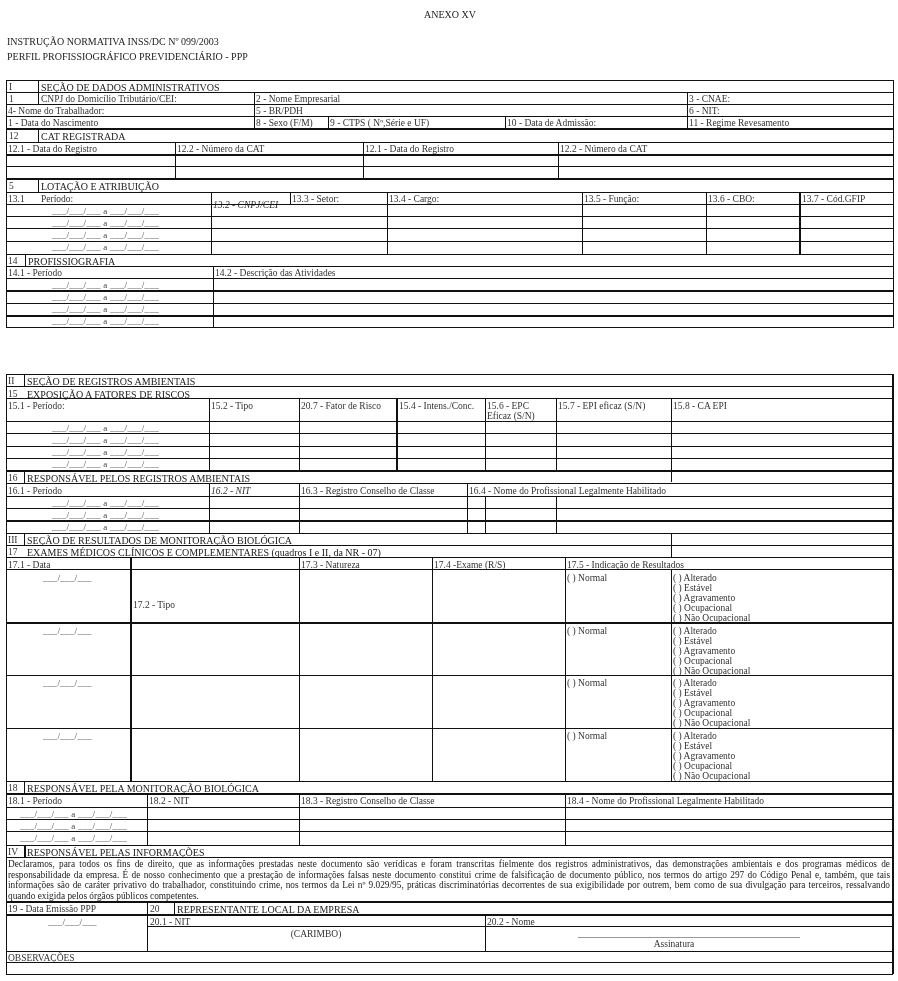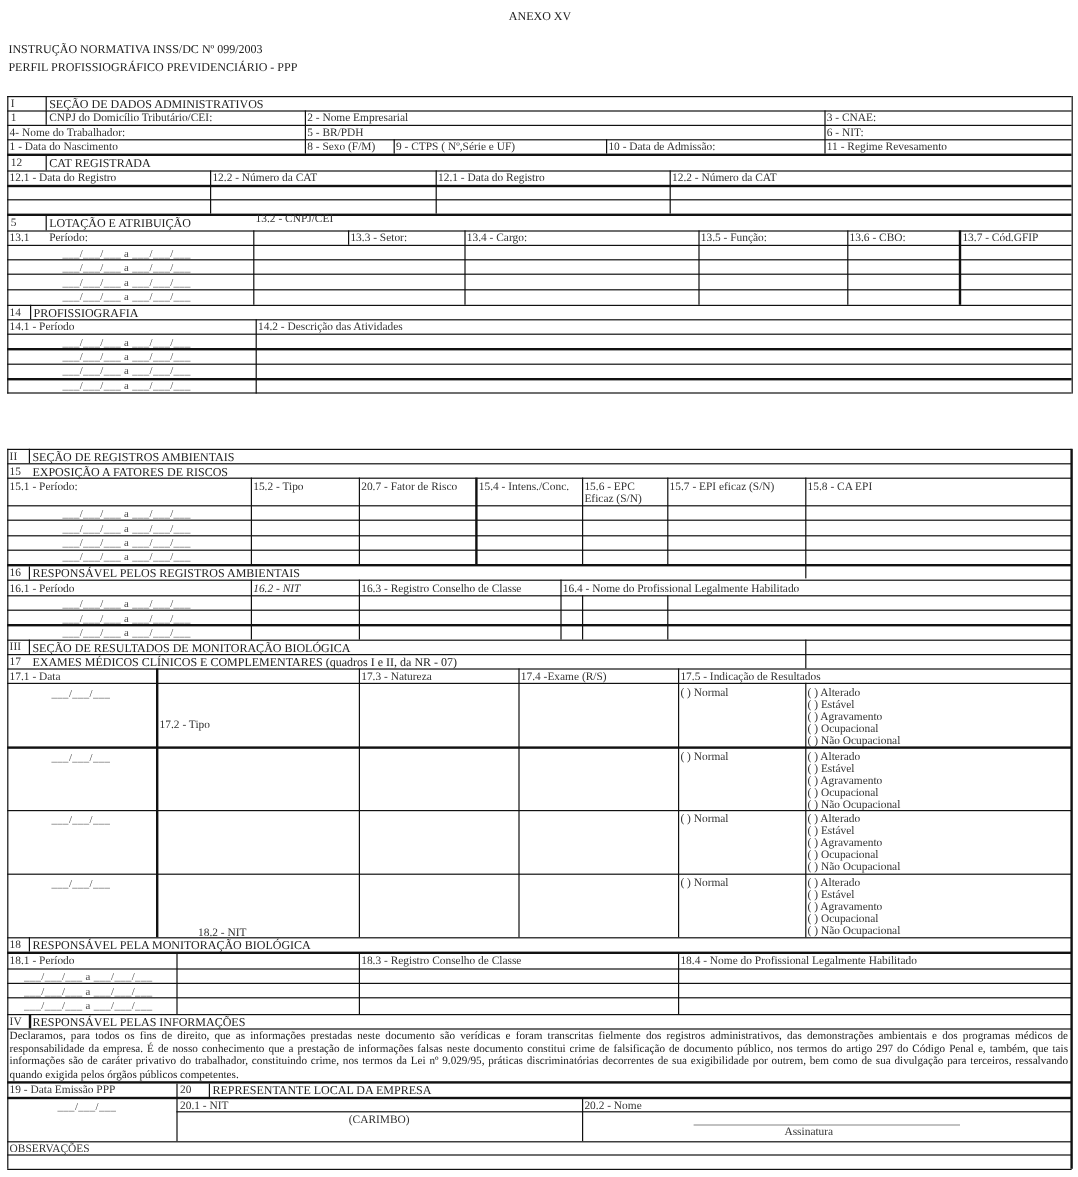--- a/index.html
+++ b/index.html
@@ -73,21 +73,21 @@
   <div class="hl" style="left:6px;width:887px;top:166px;"></div>
   <div class="hl b" style="left:6px;width:887px;top:178px;"></div>
 
   <div class="t" style="left:9px;top:181px;">5</div>
   <div class="vl" style="left:38px;top:180px;height:12px;"></div>
   <div class="t hd" style="left:41px;top:181px;">LOTAÇÃO E ATRIBUIÇÃO</div>
   <div class="hl" style="left:6px;width:887px;top:192px;"></div>
   <div class="t" style="left:8px;top:194px;">13.1</div>
   <div class="t" style="left:41px;top:194px;">Período:</div>
   <div class="vl" style="left:211px;top:192px;height:62px;"></div>
-  <div class="t" style="left:213px;top:178px;">13.2 - CNPJ/CEI</div>
+  <div class="t" style="left:213px;top:200px;font-style:italic;">13.2 - CNPJ/CEI</div>
   <div class="vl" style="left:290px;top:192px;height:12px;"></div>
   <div class="t" style="left:292px;top:194px;">13.3 - Setor:</div>
   <div class="vl" style="left:387px;top:192px;height:62px;"></div>
   <div class="t" style="left:389px;top:194px;">13.4 - Cargo:</div>
   <div class="vl" style="left:582px;top:192px;height:62px;"></div>
   <div class="t" style="left:584px;top:194px;">13.5 - Função:</div>
   <div class="vl" style="left:706px;top:192px;height:62px;"></div>
   <div class="t" style="left:708px;top:194px;">13.6 - CBO:</div>
   <div class="vl b" style="left:799px;top:192px;height:62px;"></div>
   <div class="t" style="left:802px;top:194px;">13.7 - Cód.GFIP</div>
@@ -240,21 +240,21 @@
     <div class="t" style="left:673px;top:771px;line-height:10px;">( ) Não Ocupacional</div>
   </div>
   <div class="hl" style="left:6px;width:887px;top:781px;"></div>
 
   <div class="t" style="left:8px;top:783px;">18</div>
   <div class="vl" style="left:24px;top:781px;height:12px;"></div>
   <div class="t hd" style="left:27px;top:783px;">RESPONSÁVEL PELA MONITORAÇÃO BIOLÓGICA</div>
   <div class="hl b" style="left:6px;width:887px;top:793px;"></div>
   <div class="t" style="left:8px;top:796px;">18.1 - Período</div>
   <div class="vl" style="left:147px;top:795px;height:50px;"></div>
-  <div class="t" style="left:149px;top:773px;padding-left:16px;">18.2 - NIT</div>
+  <div class="t" style="left:149px;top:796px;">18.2 - NIT</div>
   <div class="vl" style="left:299px;top:795px;height:50px;"></div>
   <div class="t" style="left:301px;top:796px;">18.3 - Registro Conselho de Classe</div>
   <div class="vl" style="left:565px;top:795px;height:50px;"></div>
   <div class="t" style="left:567px;top:796px;">18.4 - Nome do Profissional Legalmente Habilitado</div>
   <div class="hl" style="left:6px;width:887px;top:807px;"></div>
   <div class="t dl" style="left:20px;top:809px;">___/___/___ a ___/___/___</div>
   <div class="hl" style="left:6px;width:887px;top:819px;"></div>
   <div class="t dl" style="left:20px;top:821px;">___/___/___ a ___/___/___</div>
   <div class="hl" style="left:6px;width:887px;top:831px;"></div>
   <div class="t dl" style="left:20px;top:833px;">___/___/___ a ___/___/___</div>

